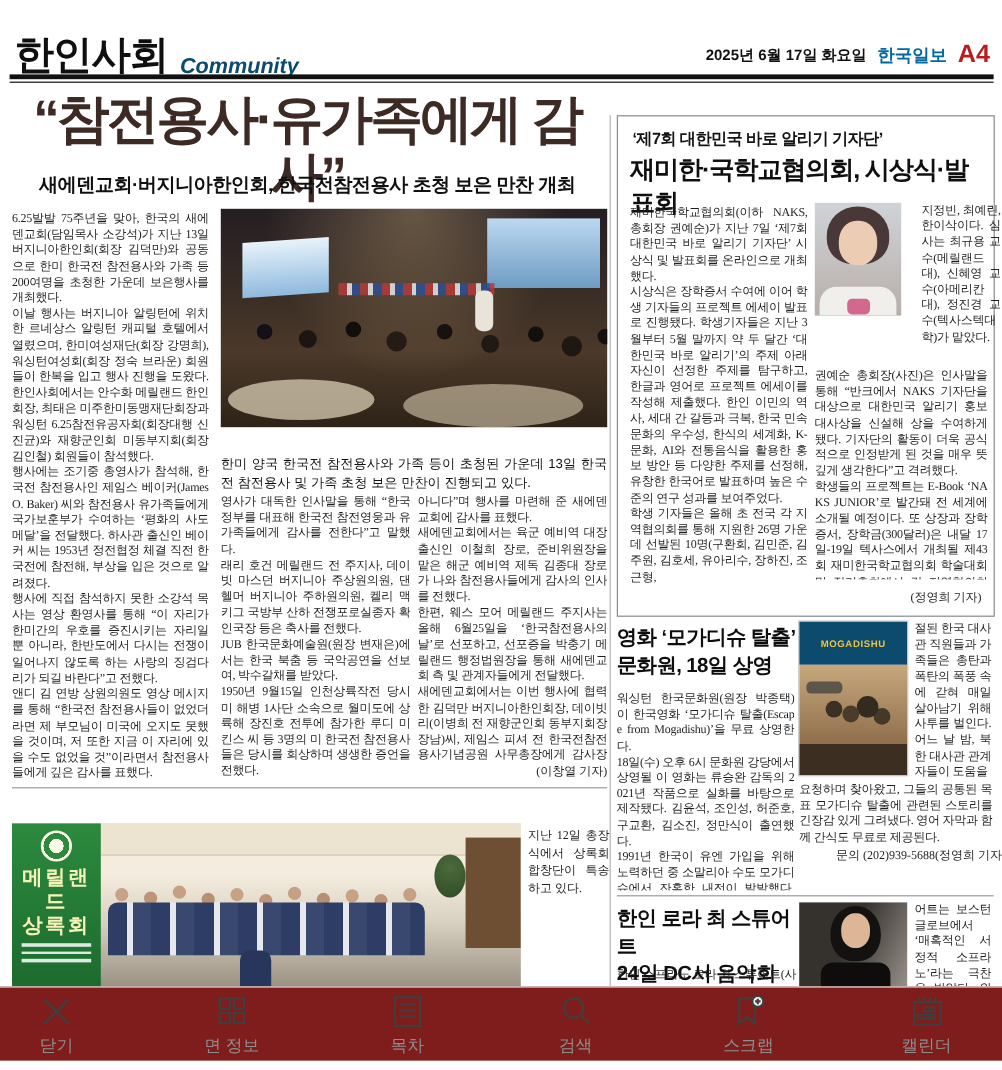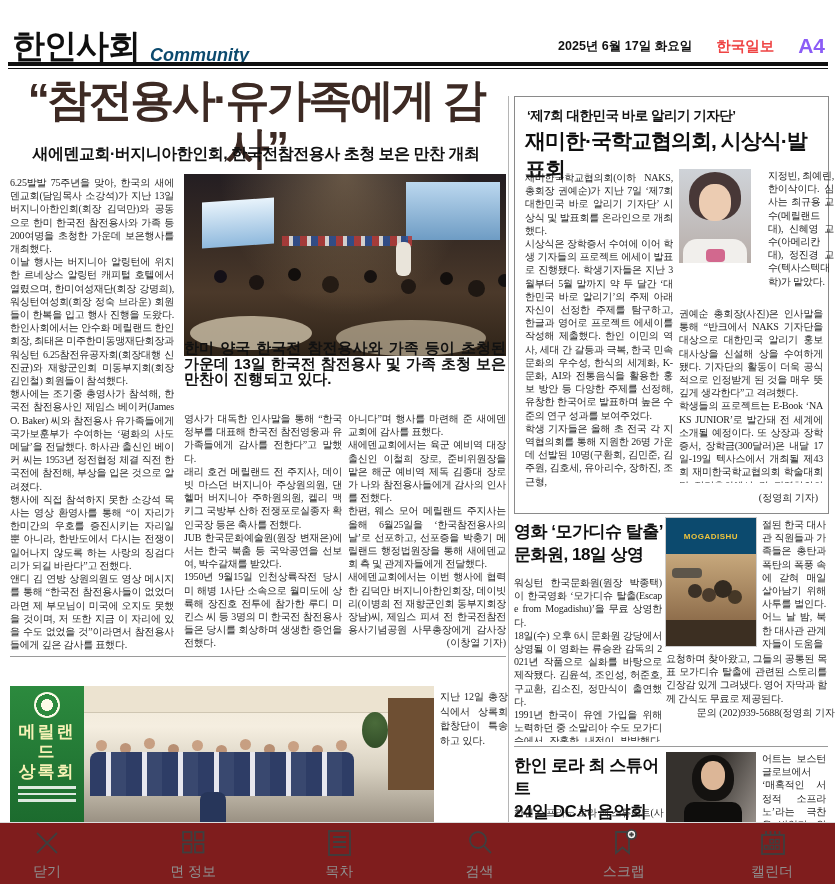--- a/index.html
+++ b/index.html
@@ -2,40 +2,40 @@
 <html><head>
 <meta charset="utf-8">
 <style>
   html,body{margin:0;padding:0;background:#fff;}
   #page{position:relative;width:835px;height:892px;background:#fff;overflow:hidden;
         font-family:"Liberation Sans",sans-serif;color:#1c1c1c;}
   
   .mh-left{position:absolute;left:12px;top:24px;display:flex;align-items:flex-end;gap:10px;}
   .section{font-size:33px;font-weight:900;letter-spacing:-1px;color:#0f0f0f;}
   .section-en{font-size:18px;font-style:italic;font-weight:700;color:#0c4a6e;padding-bottom:3px;}
-  .mh-right{position:absolute;right:10px;top:34px;display:flex;align-items:flex-end;gap:24px;}
+  .mh-right{position:absolute;right:10px;top:34px;display:flex;align-items:flex-end;gap:9px;}
   .dl-date{font-size:12.5px;font-weight:700;color:#111;padding-bottom:3px;}
-  .dl-paper{font-size:14.5px;font-weight:900;color:#ef4444;padding-bottom:2px;}
-  .dl-page{font-size:21px;font-weight:800;color:#8b5cf6;}
+  .dl-paper{font-size:14.5px;font-weight:900;color:#0369a1;padding-bottom:2px;}
+  .dl-page{font-size:21px;font-weight:800;color:#b91c1c;}
   .rule-thick{position:absolute;left:8px;right:7px;top:62px;height:4px;background:#111;}
   .rule-thin{position:absolute;left:8px;right:7px;top:68px;height:1px;background:#111;}
   
   .headline{position:absolute;left:6px;top:76px;width:500px;text-align:center;
             font-size:44px;font-weight:900;letter-spacing:-2.5px;color:#3d2a24;line-height:1.1;}
   .subhead{position:absolute;left:6px;top:144px;width:500px;text-align:center;
            font-size:16px;font-weight:700;letter-spacing:-0.5px;color:#101010;}
   .body-text{font-family:"Liberation Serif",serif;font-size:10px;line-height:13.2px;
              letter-spacing:-0.2px;color:#1e1e1e;text-align:justify;word-break:break-all;
              white-space:pre-line;overflow:hidden;position:absolute;}
   .col1{left:10px;top:176px;width:164px;height:474px;}
   .col2{left:184px;top:412px;width:158px;height:238px;}
   .col3{left:348px;top:412px;width:158px;height:224px;}
   .byline{position:absolute;font-family:"Liberation Serif",serif;font-size:10px;color:#1e1e1e;text-align:right;}
   .byline-main{left:348px;top:636px;width:158px;}
-  .caption{position:absolute;left:184px;top:340px;width:322px;font-size:15px;font-weight:700;
+  .caption{position:absolute;left:184px;top:380px;width:322px;font-size:11px;font-weight:400;
            line-height:15.5px;color:#111;text-align:justify;word-break:break-all;}
   .hrule{position:absolute;height:1px;background:#9a9a9a;}
   .r-main{left:10px;top:656px;width:496px;}
   .r-right{left:514px;top:746px;width:314px;}
   .vrule{position:absolute;left:508px;top:96px;width:1px;height:726px;background:#b5b5b5;}
   
   .photo-banquet{position:absolute;left:184px;top:174px;width:322px;height:182px;overflow:hidden;
     background:radial-gradient(ellipse at 50% 0%,rgba(255,214,150,.30),transparent 55%),
                linear-gradient(180deg,#241e22 0%,#372b24 35%,#4b392a 65%,#2e2318 100%);}
   .scr1{position:absolute;left:18px;top:26px;width:72px;height:46px;transform:skewY(-4deg);

